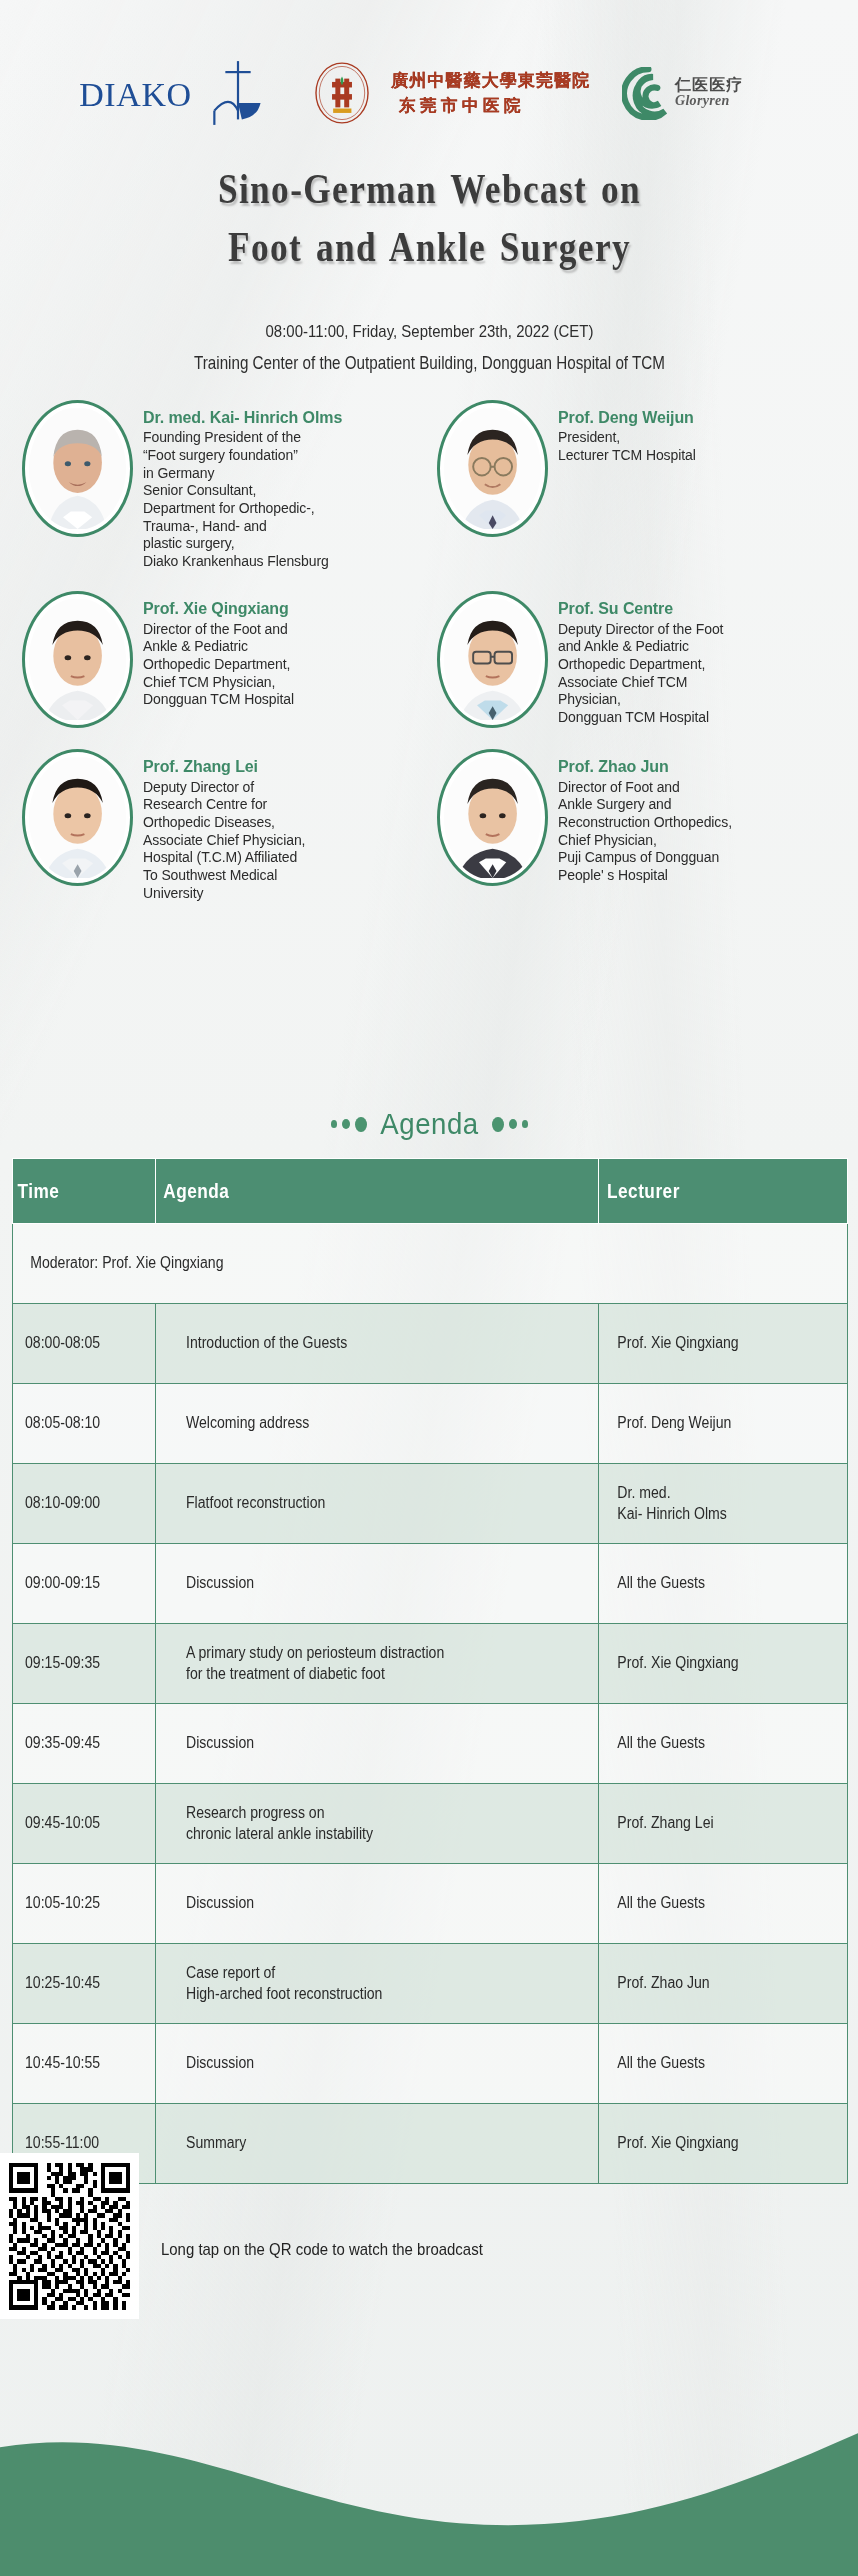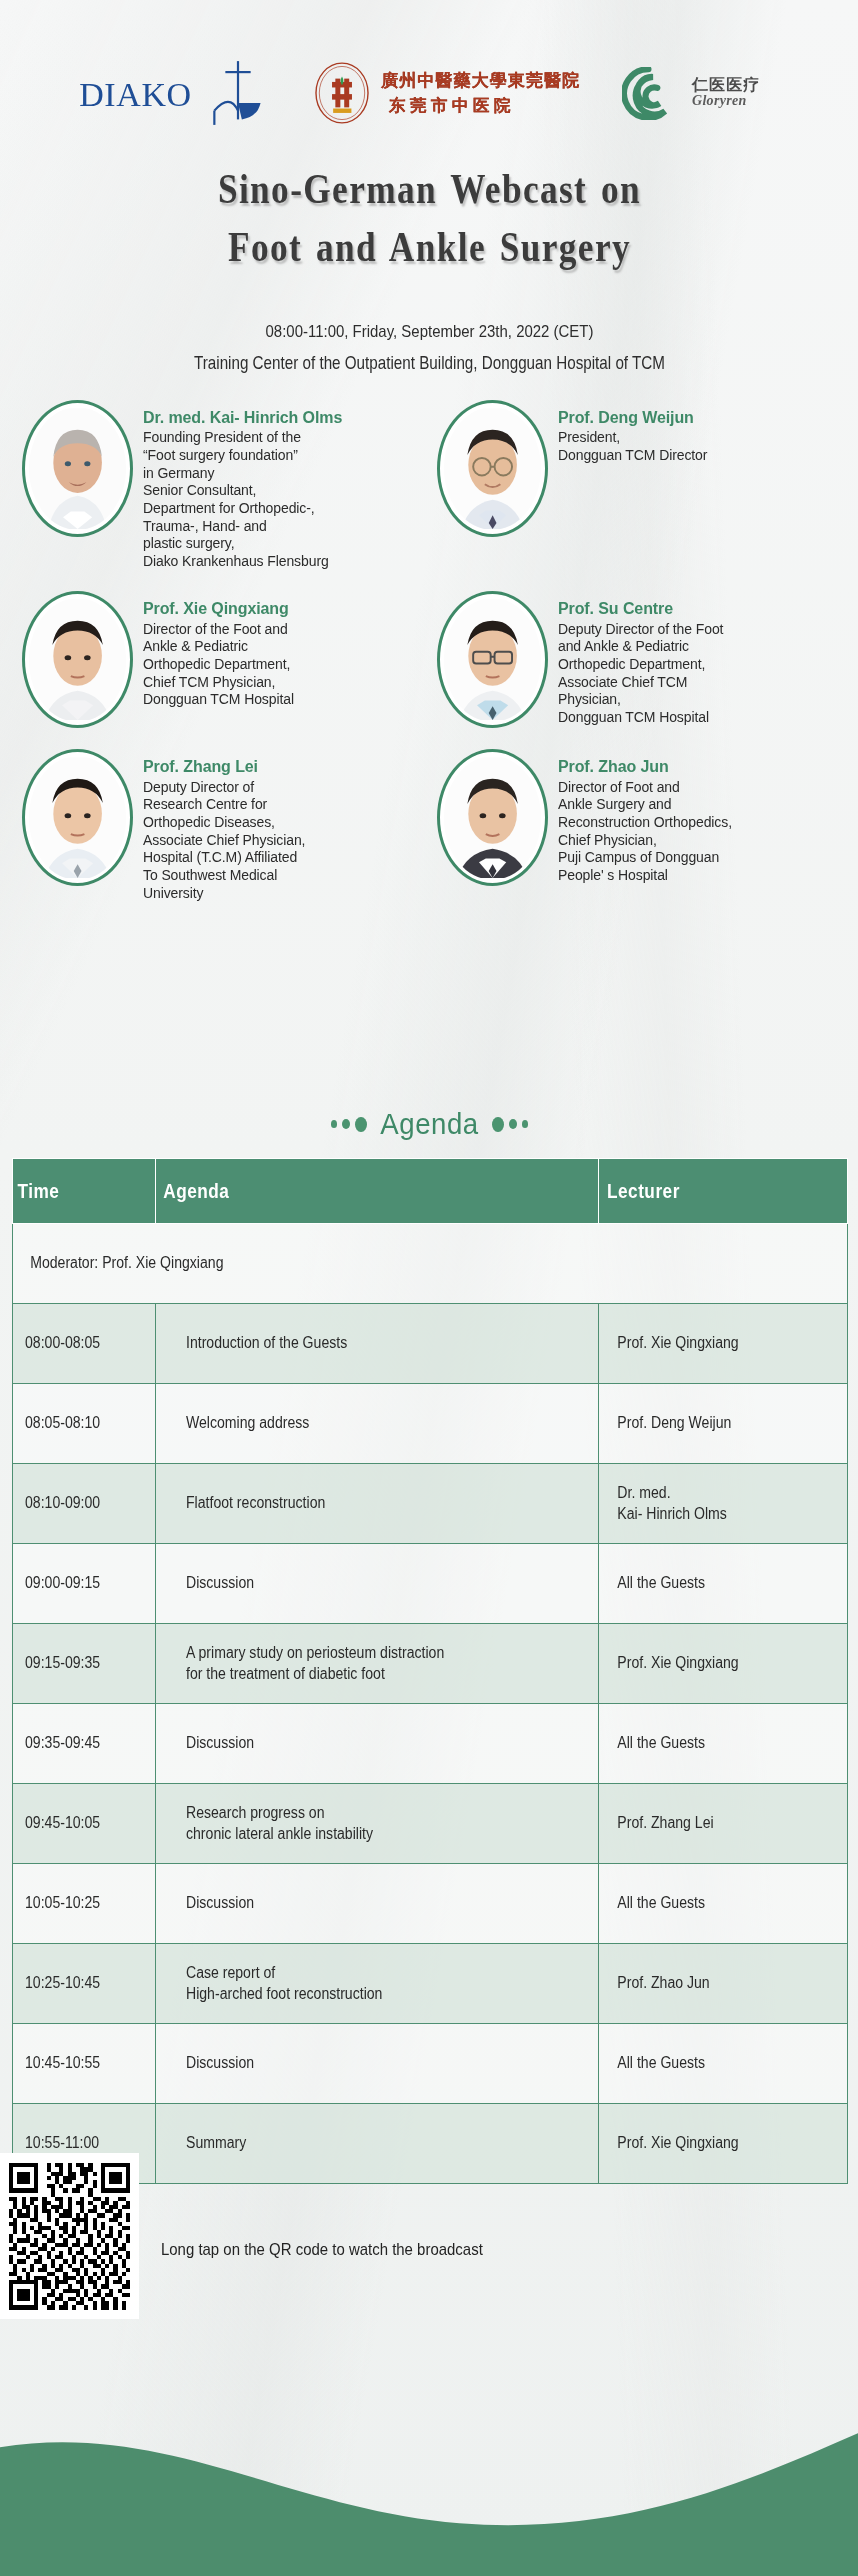--- a/index.html
+++ b/index.html
@@ -32,34 +32,34 @@
   .diako { position: relative; width: 183px; height: 66px; }
   .diako-word {
     position: absolute; left: 2.2px; top: 15.5px;
     font-family: "Liberation Serif", serif;
     font-size: 34px; letter-spacing: 0.6px;
     color: #1f4e96;
   }
   .diako-mast { position: absolute; left: 136px; top: 0; width: 50px; height: 66px; }
 
   
-  .cnlogo { display: flex; align-items: center; gap: 8px; width: 260px; }
+  .cnlogo { display: flex; align-items: center; gap: 18px; width: 260px; }
   .cnseal { width: 62px; height: 62px; flex: 0 0 62px; }
   .cntext { display: flex; flex-direction: column; gap: 2.2px; }
   .cntext span {
     font-family: "DejaVu Sans", sans-serif;
     color: #a93a21; font-weight: bold;
     font-size: 17px; letter-spacing: 1.1px;
     white-space: nowrap;
     text-shadow: 0.3px 0.3px 0 #8d2f1b;
   }
   .cntext span.second { font-size: 16.6px; letter-spacing: 4.4px; padding-left: 7.7px; }
 
   
-  .gloryren { display: flex; align-items: center; gap: 17px; width: 160px; }
+  .gloryren { display: flex; align-items: center; gap: 0; width: 160px; }
   .gl-mark { width: 53px; height: 53px; flex: 0 0 53px; }
   .gl-text { display: flex; flex-direction: column; line-height: 1.05; }
   .gl-cn {
     font-family: "DejaVu Sans", sans-serif;
     font-size: 16px; color: #4b4b4b; letter-spacing: 1.1px; font-weight: 600;
   }
   .gl-en {
     font-family: "Liberation Serif", serif;
     font-style: italic; font-weight: bold;
     font-size: 14px; color: #5b5b5b; letter-spacing: 0.3px;
@@ -332,21 +332,21 @@
               <path d="M42 78 q8 6 16 0" fill="none" stroke="#b07a62" stroke-width="2"></path>
               <path d="M36 110 l14 14 l14 -14 l-7 -5 h-14 z" fill="#dfe6f0"></path>
               <path d="M50 110 l-4 8 l4 6 l4 -6 l-4 -8z" fill="#4a4a63"></path>
             </svg>
           </div>
         </div>
       </div>
       <div class="sp-info">
         <div class="sp-name">Prof. Deng Weijun</div>
         <div class="sp-bio">President,
-Dongguan TCM Director</div>
+Lecturer TCM Hospital</div>
       </div>
     </div>
   </div>
 
   <div class="sp-row" style="margin-top:21px">
     <div class="sp-col">
       <div class="sp-photo-wrap">
         <div class="sp-ring">
           <div class="sp-face">
             <svg viewBox="0 0 100 124">

